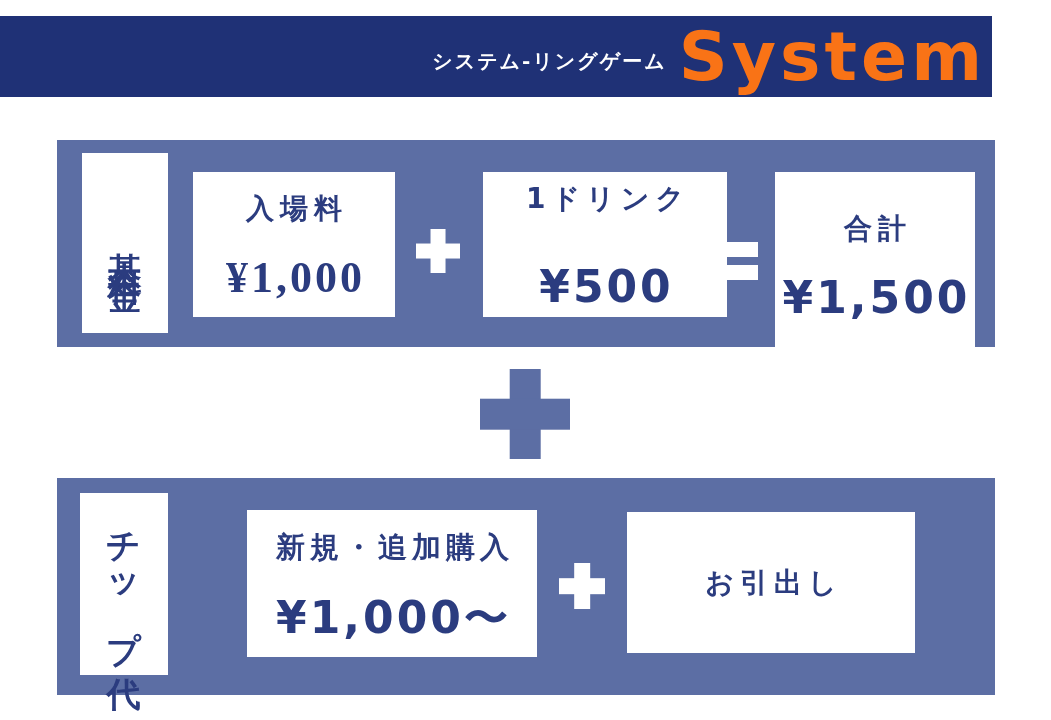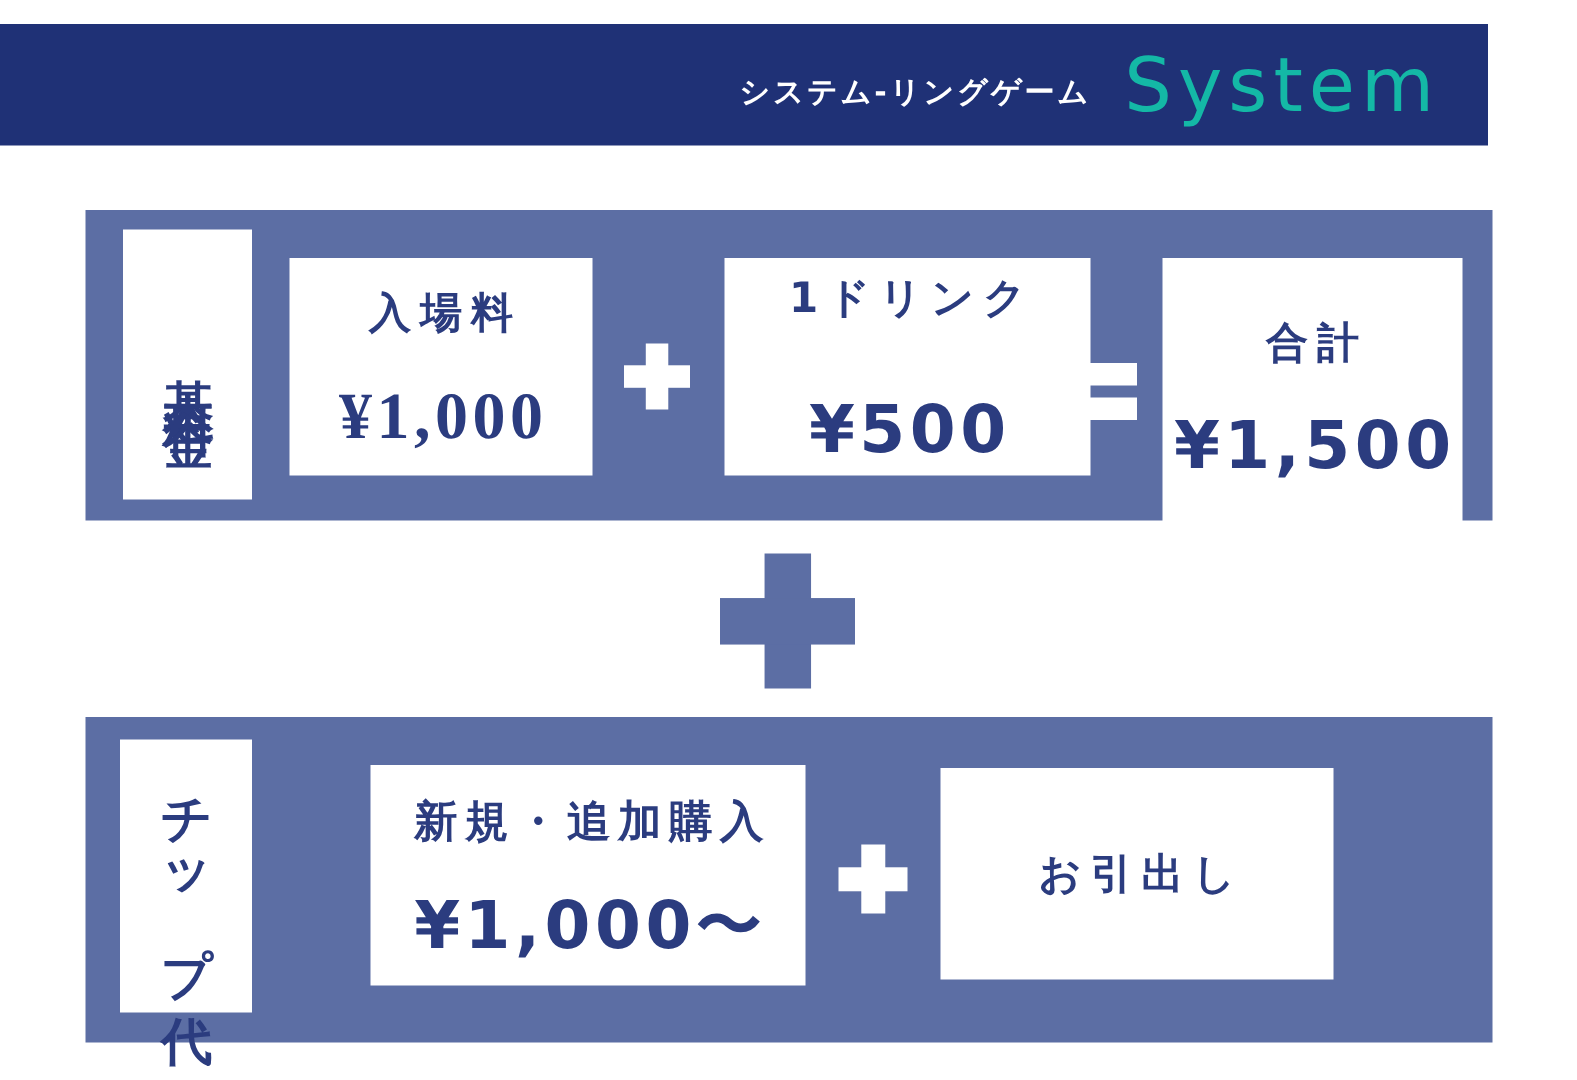--- a/index.html
+++ b/index.html
@@ -6,28 +6,28 @@
   .canvas {
     position:relative; width:1051px; height:720px; background:#ffffff;
     font-family:"DejaVu Sans","Liberation Sans",sans-serif; overflow:hidden;
   }
 
   
   .topbar {
     position:absolute; left:0; top:16px; width:992px; height:81px;
     background:#1f3176;
     display:flex; align-items:center; justify-content:flex-end;
-    gap:22px; padding-right:32px; box-sizing:border-box;
+    gap:12px; padding-right:6px; box-sizing:border-box;
   }
   .topbar .subtitle {
     color:#ffffff; font-size:20px; font-weight:bold; letter-spacing:2px;
     margin-top:10px; white-space:nowrap;
   }
   .topbar .title {
-    color:#14b8a6; font-size:50px; font-weight:normal; letter-spacing:4px;
+    color:#f97316; font-size:68px; font-weight:bold; letter-spacing:4px;
     white-space:nowrap; line-height:1;
   }
 
   
   .band {
     position:absolute; left:57px; width:938px; background:#5c6ea4;
   }
   .band1 { top:140px; height:207px; }
   .band2 { top:478px; height:217px; }
 
@@ -49,21 +49,21 @@
     gap:12px; box-sizing:border-box;
   }
   .card .card-name  { font-weight:bold; font-size:28px; letter-spacing:6px; white-space:nowrap; text-indent:6px; }
   .card .card-value { font-weight:bold; font-size:44px; letter-spacing:3px; white-space:nowrap; line-height:1; text-indent:3px;margin-top:16px; }
 
   .cardA { left:136px; top:32px; width:202px; height:145px;font-family:Liberation Serif, serif; }
   .cardB { left:426px; top:32px; width:244px; height:145px;gap:31px; }
   .cardC { left:718px; top:32px; width:200px; height:185px; }
   .cardD { left:190px; top:32px; width:290px; height:147px; }
   .cardD .card-name { letter-spacing:5px; font-size:29px; }
-  .cardE { left:570px; top:34px; width:262px; height:141px; gap:20px; }
+  .cardE { left:570px; top:34px; width:288px; height:141px; gap:20px; }
   .cardE .card-value { font-size:52px; letter-spacing:14px; text-indent:14px; }
 
   
   .plus { position:absolute; }
   .plus .pv, .plus .ph { position:absolute; background:#ffffff; }
   .plus .pv { left:50%; top:0; transform:translateX(-50%); width:34%; height:100%; }
   .plus .ph { top:50%; left:0; transform:translateY(-50%); height:34%; width:100%; }
 
   .plus-a { left:359px; top:89px; width:44px; height:44px; }
   .plus-d { left:502px; top:85px; width:46px; height:46px; }

